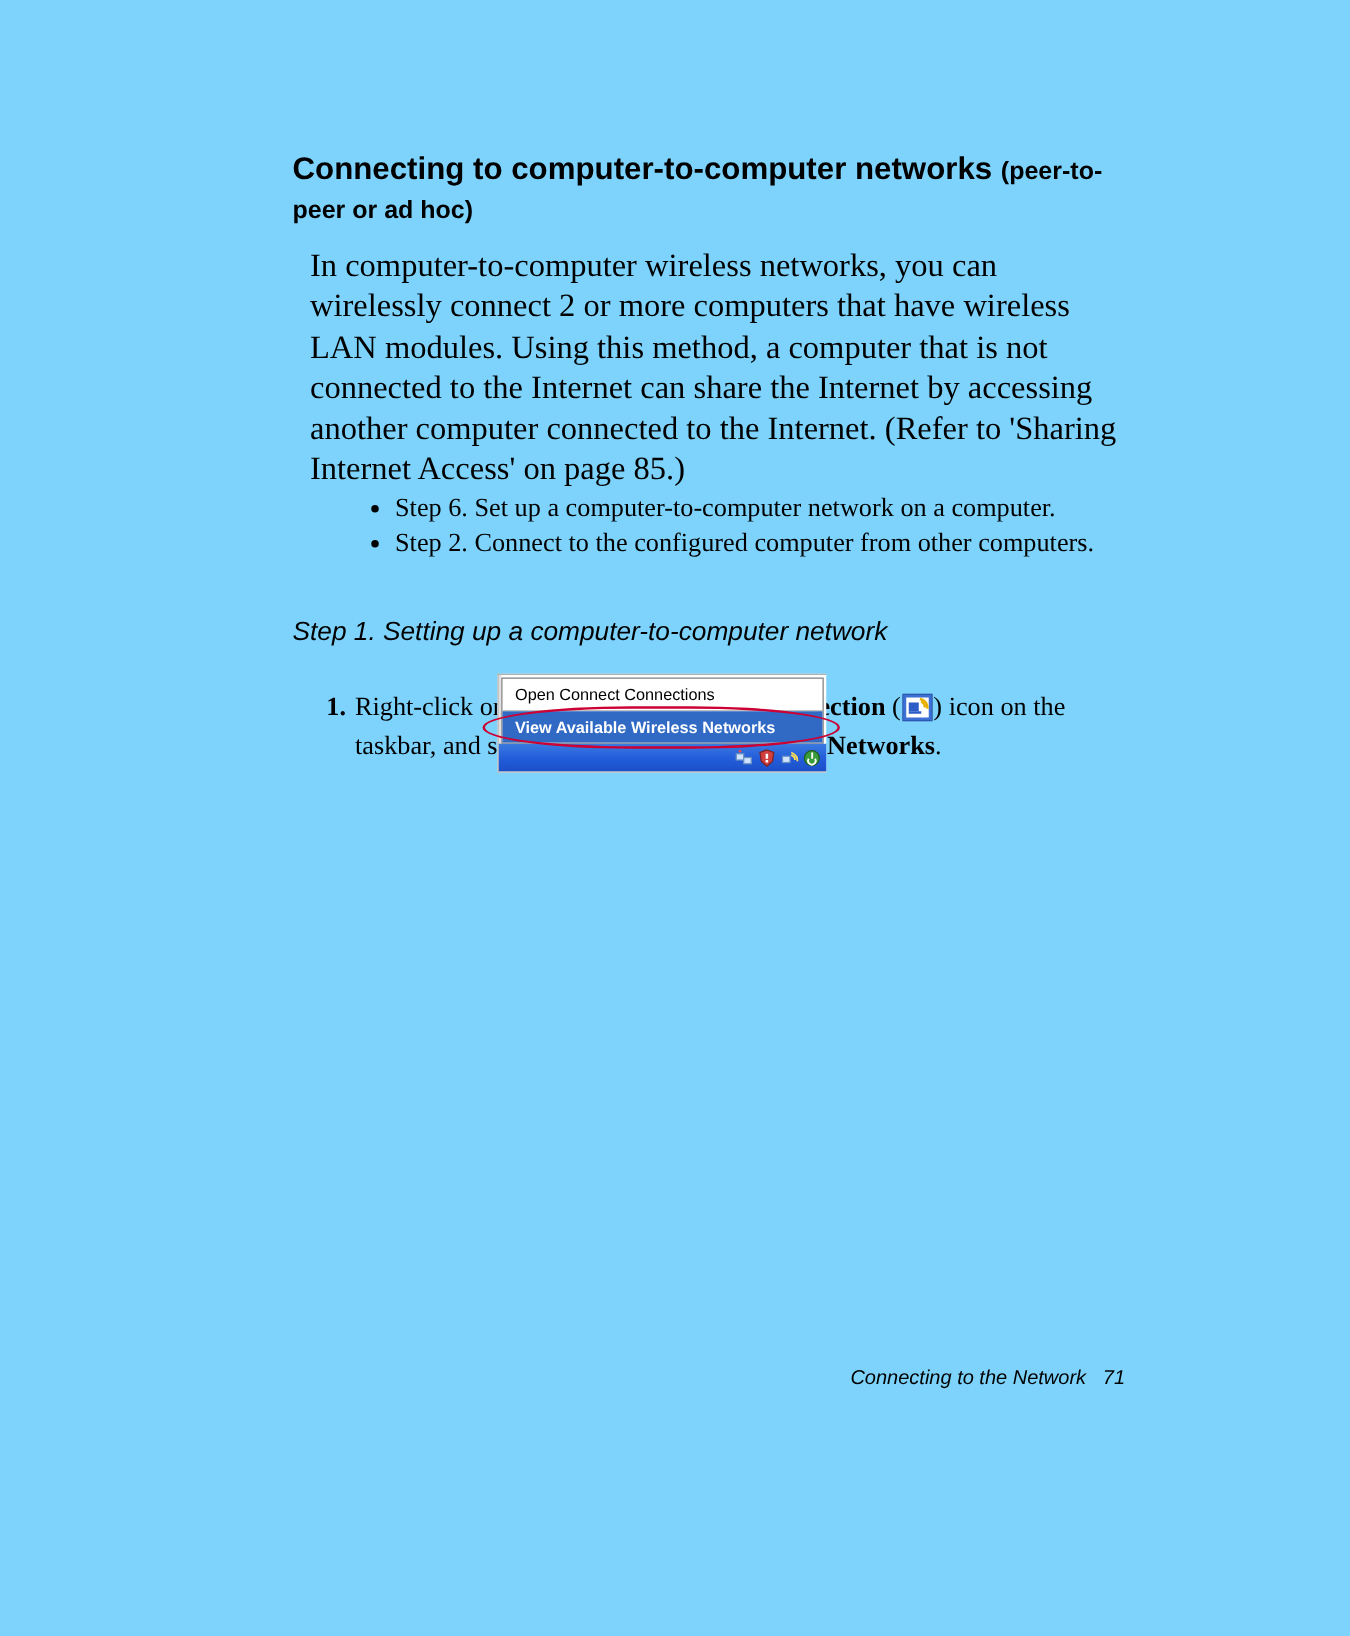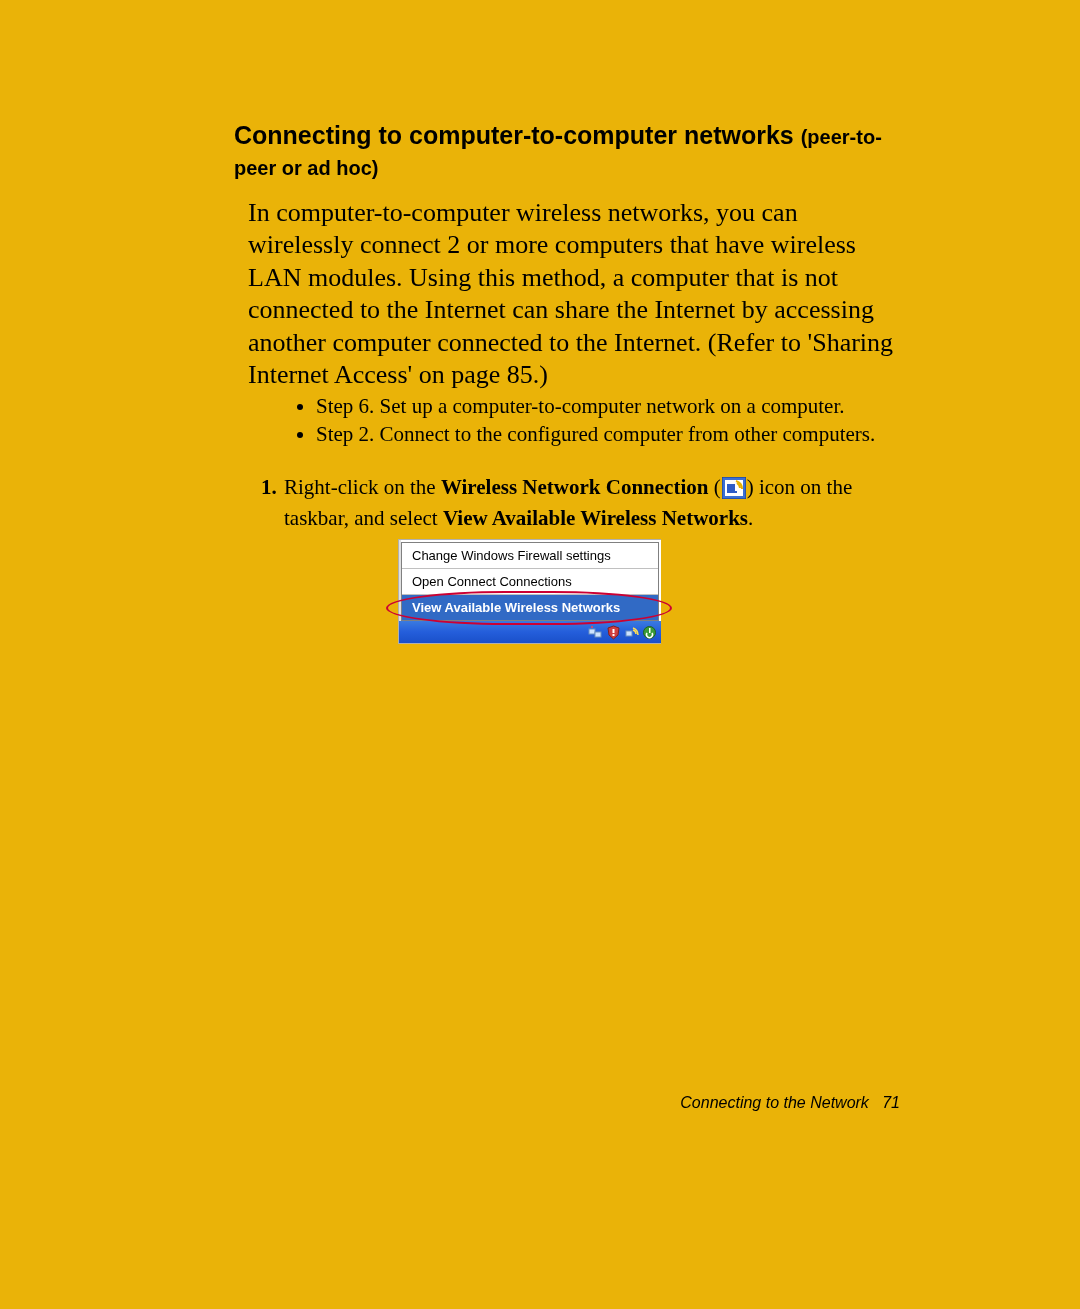--- a/index.html
+++ b/index.html
@@ -5,21 +5,21 @@
   html, body {
     margin: 0;
     padding: 0;
     background: #ffffff;
     width: 1080px;
   }
   .page {
     position: relative;
     width: 1080px;
     height: 1309px;
-    background: #eab308;
+    background: #7dd3fc;
     font-family: "Times New Roman", Times, serif;
     color: #000000;
   }
   .content {
     position: absolute;
     left: 234px;
     top: 120px;
     width: 670px;
   }
   .heading {
@@ -153,41 +153,41 @@
       <span>Connecting to computer-to-computer networks </span><span class="sub">(peer-to-peer or ad hoc)</span>
     </div>
 
     <div class="para">In computer-to-computer wireless networks, you can wirelessly connect 2 or more computers that have wireless LAN modules. Using this method, a computer that is not connected to the Internet can share the Internet by accessing another computer connected to the Internet. (Refer to  'Sharing Internet Access' on page 85.)</div>
 
     <ul class="steps">
       <li>Step 6. Set up a computer-to-computer network on a computer.</li>
       <li>Step 2. Connect to the configured computer from other computers.</li>
     </ul>
 
+    <div class="step-title">Step 1. Setting up a computer-to-computer network</div>
 
     <ol class="instructions">
       <li>
         <span class="liwrap">
           <span>Right-click on the </span><span class="b">Wireless Network Connection</span><span> (</span><span class="wifi-icon"><svg width="24" height="22" viewBox="0 0 24 22">
                 <rect x="0" y="0" width="24" height="22" fill="#3b6fd4" stroke="#1a3a80" stroke-width="1"></rect>
                 <rect x="3" y="3" width="18" height="16" fill="#ffffff"></rect>
                 <rect x="5" y="7" width="8" height="7" fill="#2e5cc7"></rect>
                 <rect x="5" y="14" width="10" height="2" fill="#2e5cc7"></rect>
                 <path d="M14 4 Q20 6 20 12" stroke="#e8b000" stroke-width="2" fill="none"></path>
                 <path d="M15 6 Q18 8 18 11" stroke="#e8b000" stroke-width="2" fill="none"></path>
               </svg></span><span>) icon on the taskbar, and select </span><span class="b">View Available Wireless Networks</span><span>.</span>
         </span>
       </li>
     </ol>
 
   </div>
 
   <div class="screenshot">
     <div class="menu-area">
-      <div class="menu-item">Change Windows Firewall settings</div>
       <div class="menu-item">Open Connect Connections</div>
       <div class="menu-item noborder highlight">
         <span>View Available Wireless Networks</span>
         <div class="red-ellipse"></div>
       </div>
     </div>
     <div class="taskbar">
       <span class="tray-ico"><svg width="15" height="15" viewBox="0 0 15 15">
             <rect width="15" height="15" fill="none"></rect>
             <rect x="1" y="4" width="6" height="5" fill="#cde3ff" stroke="#6a90c0"></rect>

